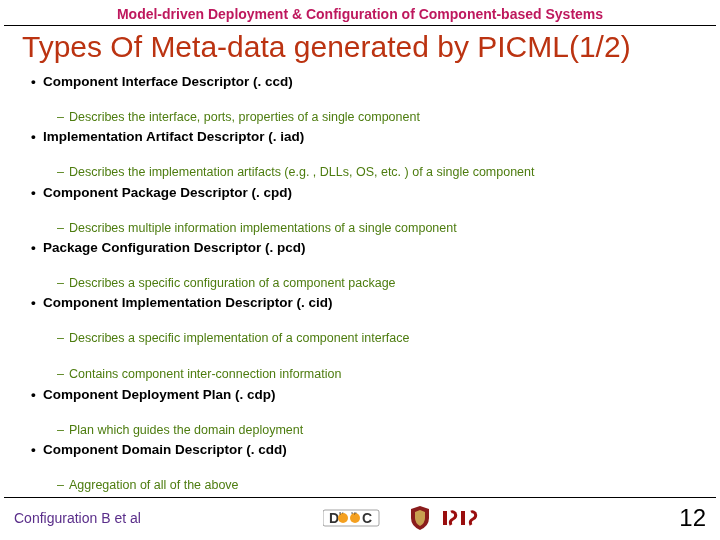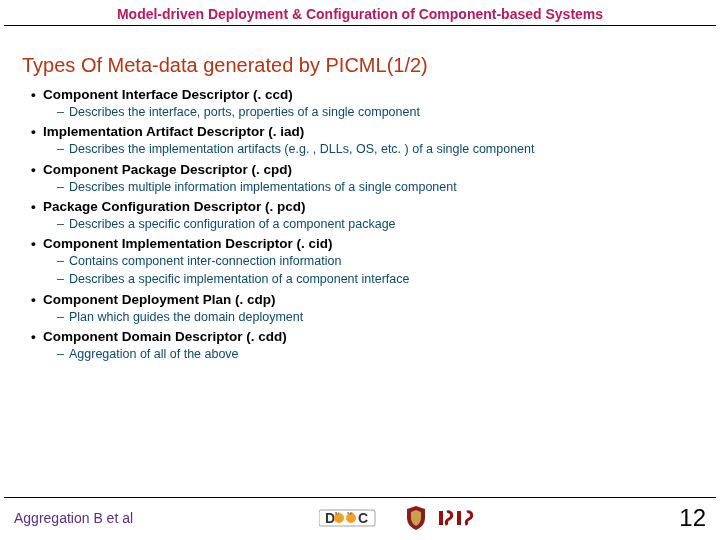--- a/index.html
+++ b/index.html
@@ -18,47 +18,46 @@
     color: #be185d;
     padding: 6px 0 3px 0;
   }
   .header-line {
     border: none;
     border-top: 1px solid #000;
     margin: 0 4px;
   }
   .title {
     color: #bb3311;
-    font-size: 20px;
+    font-size: 30px;
     font-weight: normal;
     padding: 4px 22px 6px 22px;
-    margin-top: 24px;
   }
   .content {
     padding: 0 31px;
   }
   .bullet {
     color: #000;
     font-size: 13.5px;
     font-weight: bold;
     margin: 4px 0 0 0;
     position: relative;
     padding-left: 12px;
   }
   .bullet::before {
     content: "•";
     position: absolute;
     left: 0;
     top: 0;
   }
   .sub {
-    color: #0c4a6e;
+    color: #4d7c0f;
     font-size: 12.5px;
     font-weight: normal;
-    margin: 2px 0 2px 26px;
+    margin: 20px 0 2px 26px;
     position: relative;
     padding-left: 12px;
     line-height: 1.3;
   }
   .sub::before {
     content: "–";
     position: absolute;
     left: 0;
     top: 0;
   }
@@ -115,35 +114,35 @@
   <div class="bullet">Implementation Artifact Descriptor (. iad)</div>
   <div class="sub">Describes the implementation artifacts (e.g. , DLLs, OS, etc. ) of a single component</div>
 
   <div class="bullet">Component Package Descriptor (. cpd)</div>
   <div class="sub">Describes multiple information implementations of a single component</div>
 
   <div class="bullet">Package Configuration Descriptor (. pcd)</div>
   <div class="sub">Describes a specific configuration of a component package</div>
 
   <div class="bullet">Component Implementation Descriptor (. cid)</div>
+  <div class="sub">Describes a specific implementation of a component interface</div>
   <div class="sub">Contains component inter-connection information</div>
-  <div class="sub">Describes a specific implementation of a component interface</div>
 
   <div class="bullet">Component Deployment Plan (. cdp)</div>
   <div class="sub">Plan which guides the domain deployment</div>
 
   <div class="bullet">Component Domain Descriptor (. cdd)</div>
 
   <div class="sub">Aggregation of all of the above</div>
 </div>
 
 <div class="footer">
   <hr class="footer-line">
   <div class="footer-row">
-    <span class="author">Aggregation B et al</span>
+    <span class="author">Configuration B et al</span>
     <span class="logos">
       <span class="logo">
         <svg width="76" height="24" viewBox="0 0 76 24">
           <rect x="0" y="4" width="56" height="16" rx="2" fill="#fff" stroke="#666" stroke-width="0.6"></rect>
           <text x="6" y="17" font-family="Arial" font-size="14" font-weight="bold" fill="#333">D</text>
           <circle cx="20" cy="12" r="5" fill="#f4a020"></circle>
           <circle cx="32" cy="12" r="5" fill="#f4a020"></circle>
           <text x="39" y="17" font-family="Arial" font-size="14" font-weight="bold" fill="#333">C</text>
           <text x="16" y="8" font-family="Arial" font-size="4" fill="#333">g r</text>
           <text x="28" y="8" font-family="Arial" font-size="4" fill="#333">u p</text>

